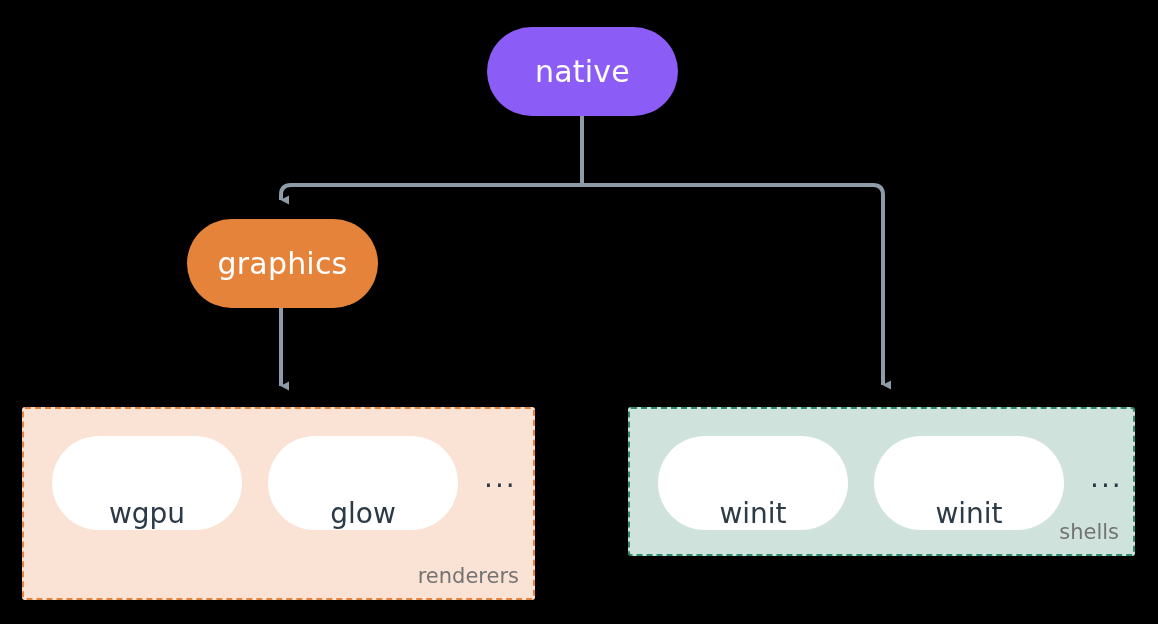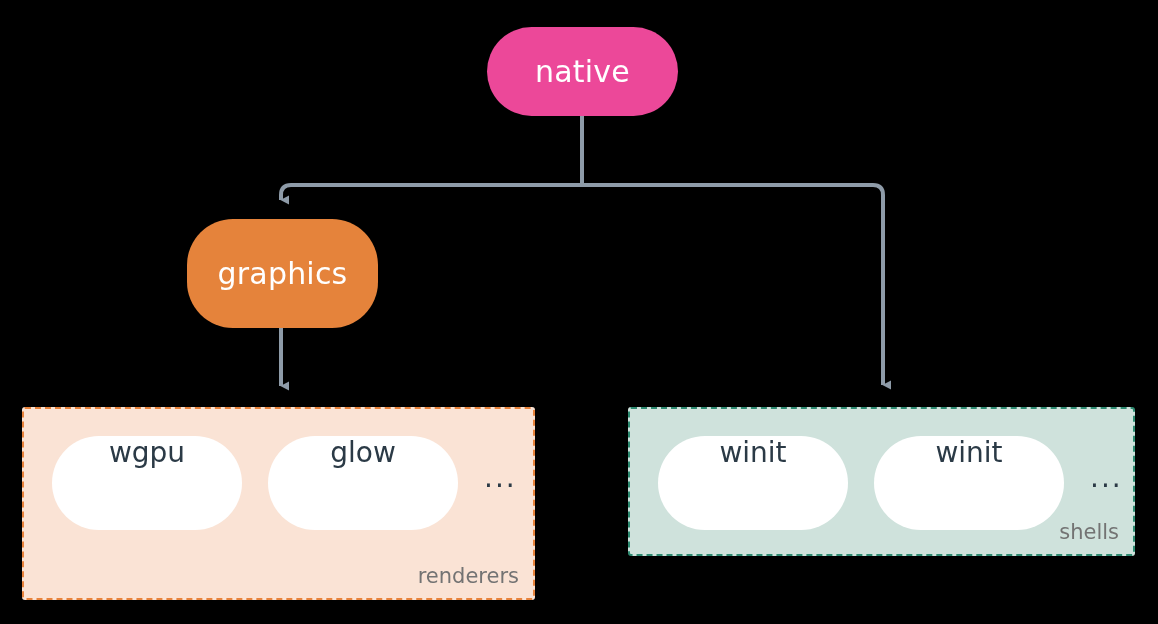--- a/index.html
+++ b/index.html
@@ -35,27 +35,27 @@
     font-size: 30px;
     letter-spacing: 0.2px;
     white-space: nowrap;
     box-sizing: border-box;
   }
   #node-native {
     left: 487px;
     top: 27px;
     width: 191px;
     height: 89px;
-    background: #ec4899;
+    background: #8b5cf6;
   }
   #node-graphics {
     left: 187px;
     top: 219px;
     width: 191px;
-    height: 109px;
+    height: 89px;
     background: #E5833B;
   }
 
   
   .group {
     position: absolute;
     box-sizing: border-box;
     border-width: 2px;
     border-style: dashed;
     border-radius: 3px;
@@ -90,21 +90,21 @@
     position: absolute;
     left: 0;
     top: 27px;
     display: flex;
     align-items: center;
     gap: 26px;
     padding-left: 28px;
   }
   .pill {
     display: flex;
-    align-items: flex-start;
+    align-items: flex-end;
     justify-content: center;
     height: 94px;
     min-width: 190px;
     padding: 0 24px;
     box-sizing: border-box;
     background: #FFFFFF;
     border-radius: 47px;
     color: #2B3A46;
     font-size: 28px;
     white-space: nowrap;

